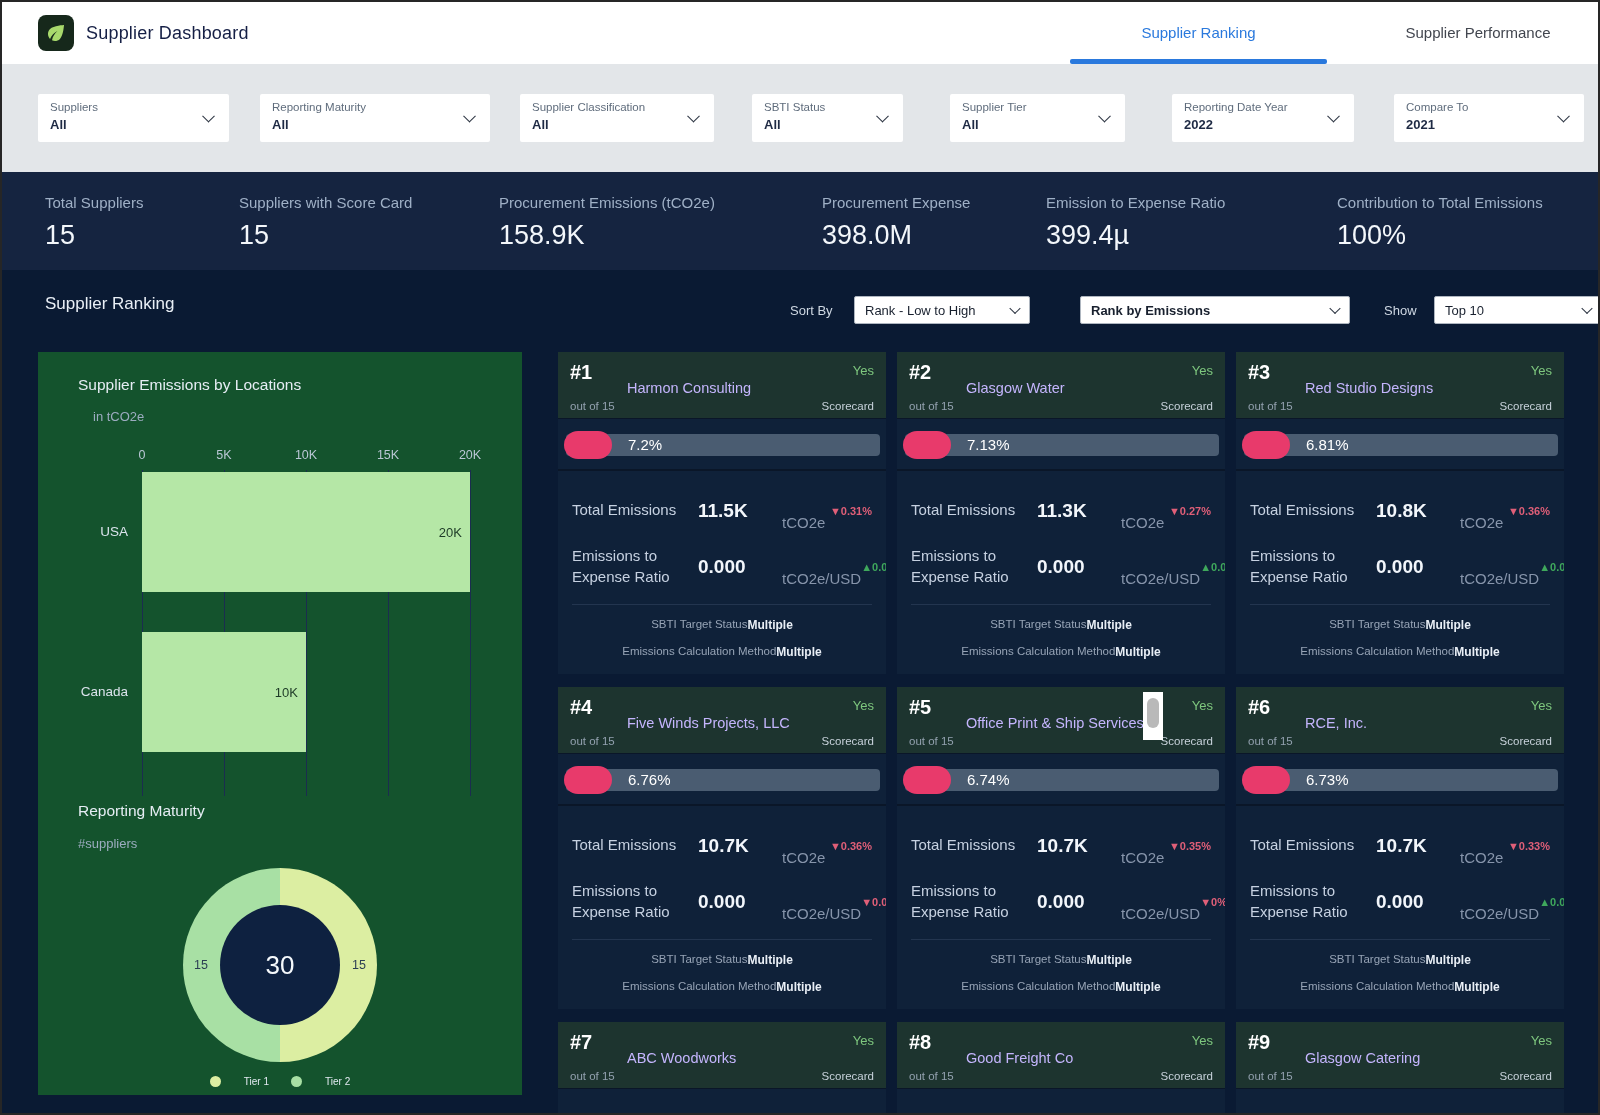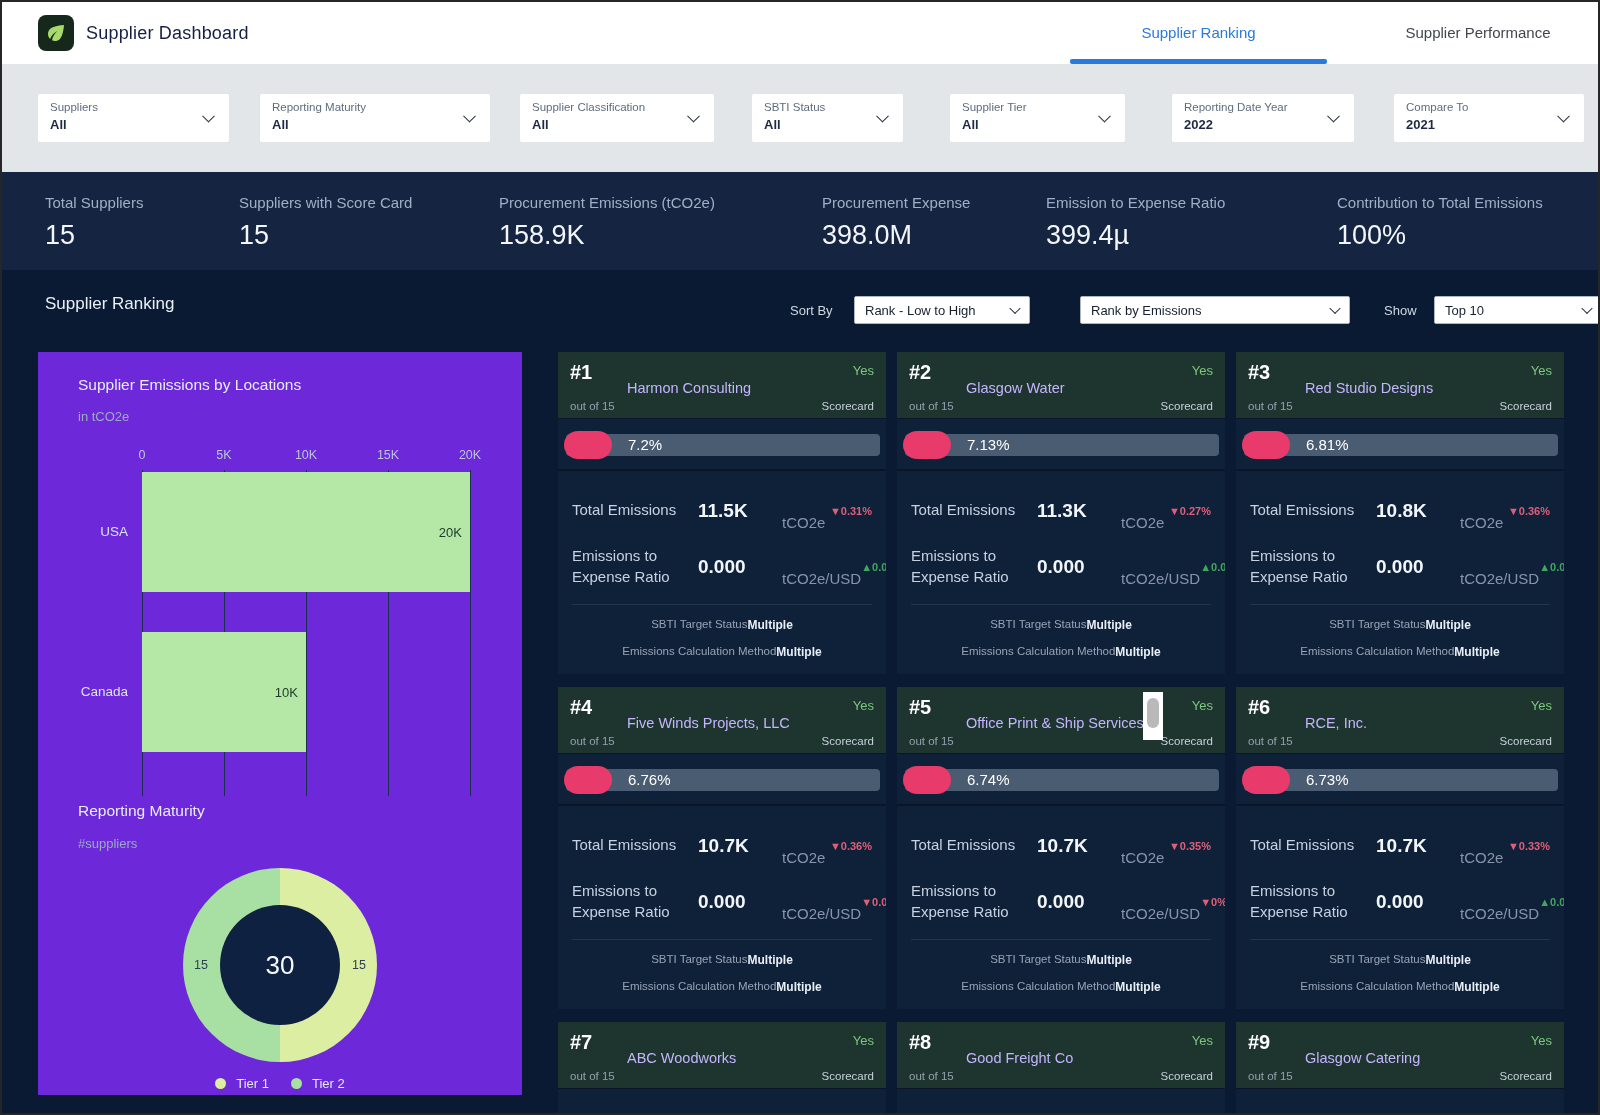--- a/index.html
+++ b/index.html
@@ -38,38 +38,38 @@
   
   .main{position:absolute;top:268px;left:0;right:0;bottom:0;background:#0a1a33;overflow:hidden;}
   .sec-title{position:absolute;left:43px;top:24px;margin:0;font-size:17px;font-weight:500;color:#e9eff6;}
   .sort-label{position:absolute;top:33px;font-size:13px;color:#cfd8e3;}
   .sel{position:absolute;top:26px;height:28px;background:#fff;border:1px solid #aeb6c0;border-radius:2px;
     box-sizing:border-box;display:flex;align-items:center;padding:0 26px 0 10px;
     font-size:13px;color:#18202e;cursor:pointer;white-space:nowrap;overflow:hidden;}
   .sel .chev{right:10px;width:7px;height:7px;}
 
   
-  .panel{position:absolute;left:36px;top:82px;width:484px;height:743px;background:#6d28d9;}
+  .panel{position:absolute;left:36px;top:82px;width:484px;height:743px;background:#14532d;}
   .panel-title{position:absolute;left:40px;font-size:15.5px;color:#e6edf4;}
   .panel-sub{position:absolute;left:40px;font-size:13px;color:#9cacc0;}
   .tick{position:absolute;top:96px;width:44px;text-align:center;font-size:12.5px;color:#bac7d5;}
   .gridline{position:absolute;top:118px;width:1px;height:326px;background:#1b2d4f;}
   .cat{position:absolute;left:0;width:90px;text-align:right;font-size:13.5px;color:#dbe3ec;}
   .hbar{position:absolute;left:104px;height:120px;background:#b5e7a6;
     display:flex;align-items:center;justify-content:flex-end;}
   .bval{font-size:13px;color:#1d3a26;padding-right:8px;}
   .rm-donut{position:absolute;left:145px;top:516px;width:194px;height:194px;border-radius:50%;
     background:conic-gradient(#dceea2 0deg 180deg,#a8e0a4 180deg 360deg);}
   .rm-donut::after{content:"";position:absolute;inset:37px;border-radius:50%;background:#0e2140;}
   .donut-center{position:absolute;inset:0;display:flex;align-items:center;justify-content:center;
     font-size:26px;color:#f5f9fc;z-index:2;}
   .slice-label{position:absolute;top:50%;transform:translateY(-50%);font-size:12.5px;color:#2b3e53;z-index:2;}
   .slice-left{left:11px;}.slice-right{right:11px;}
   .legend{position:absolute;left:0;top:724px;width:100%;display:flex;justify-content:center;gap:22px;}
-  .leg-item{display:flex;align-items:center;gap:10px;font-size:13px;color:#e3eaf2;cursor:pointer;}
+  .leg-item{display:flex;align-items:center;gap:23px;font-size:10px;color:#e3eaf2;cursor:pointer;}
   .dot{width:11px;height:11px;border-radius:50%;}
   .dot1{background:#dceea2;}.dot2{background:#a8e0a4;}
 
   
   .cards{position:absolute;left:556px;top:82px;width:1006px;height:763px;}
   .card{position:absolute;width:328px;height:322px;background:#0f2139;overflow:hidden;cursor:pointer;}
   .card.stub{height:93px;}
   .card-head{position:relative;height:66px;background:#1d342f;box-sizing:border-box;
     padding:9px 12px 6px 12px;display:flex;flex-direction:column;justify-content:space-between;}
   .hrow1{display:flex;align-items:flex-start;}
@@ -182,33 +182,33 @@
   </div>
 
   <div class="main">
     <h2 class="sec-title">Supplier Ranking</h2>
 
     <span class="sort-label" style="left:788px;">Sort By</span>
     <div class="sel" style="left:852px;width:176px;">
       <span>Rank - Low to High</span>
       <span class="chev"></span>
     </div>
-    <div class="sel" style="left:1078px;width:270px;">
+    <div class="sel" style="left:1078px;width:270px;font-weight:bold;">
       <span>Rank by Emissions</span>
       <span class="chev"></span>
     </div>
     <span class="sort-label" style="left:1382px;">Show</span>
     <div class="sel" style="left:1432px;width:168px;">
       <span>Top 10</span>
       <span class="chev"></span>
     </div>
 
     <div class="panel">
       <div class="panel-title" style="top:24px;">Supplier Emissions by Locations</div>
-      <div class="panel-sub" style="top:57px;">in tCO2e</div>
+      <div class="panel-sub" style="top:57px;margin-left:15px;">in tCO2e</div>
 
       <span class="tick" style="left:82px;">0</span>
       <span class="tick" style="left:164px;">5K</span>
       <span class="tick" style="left:246px;">10K</span>
       <span class="tick" style="left:328px;">15K</span>
       <span class="tick" style="left:410px;">20K</span>
 
       <div class="gridline" style="left:104px;"></div>
       <div class="gridline" style="left:186px;"></div>
       <div class="gridline" style="left:268px;"></div>

